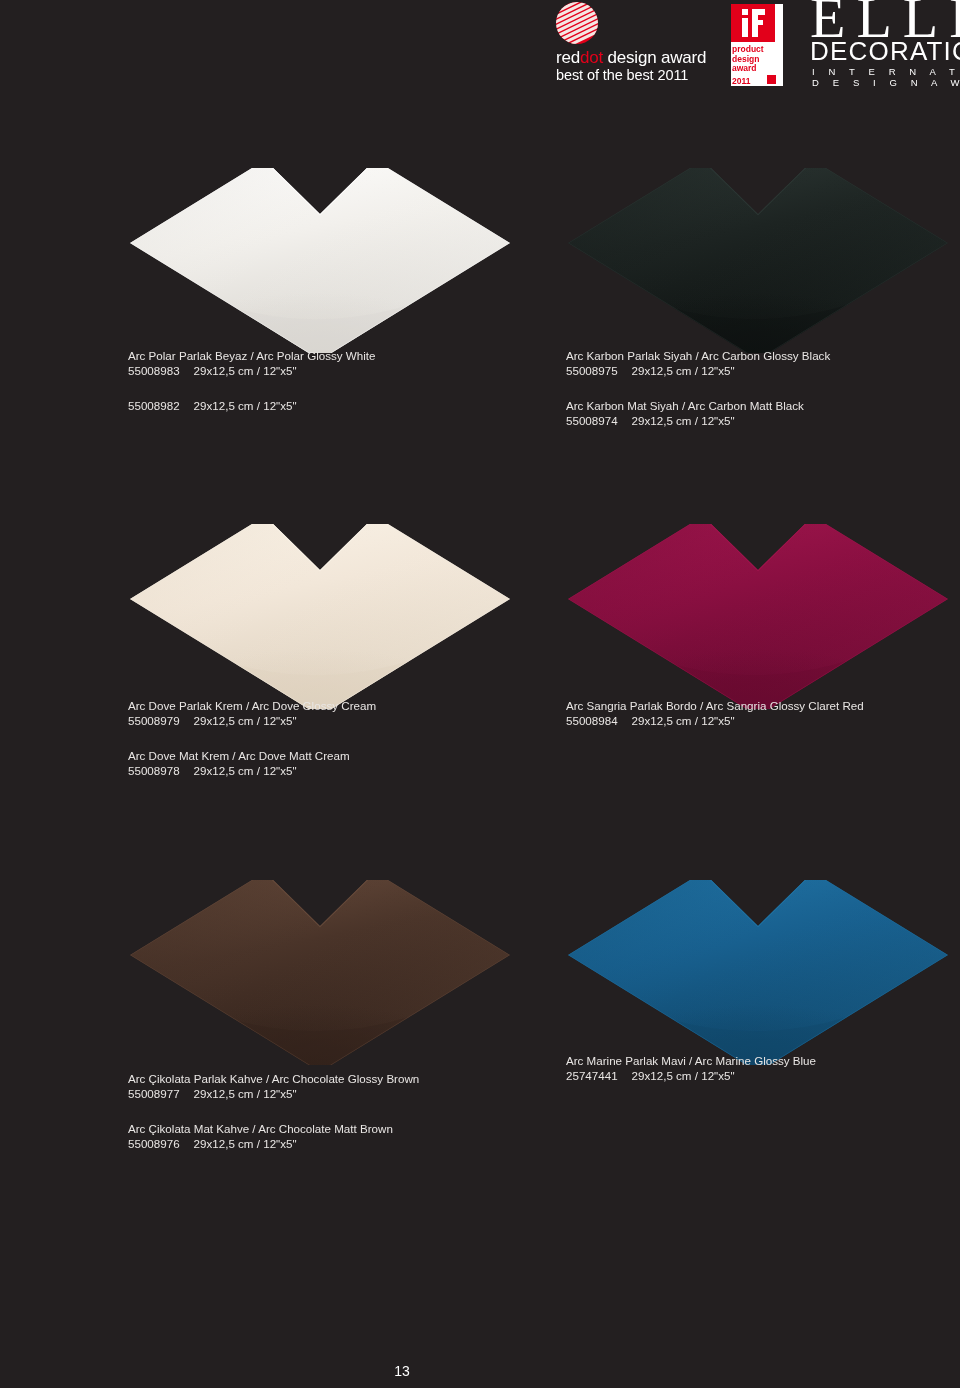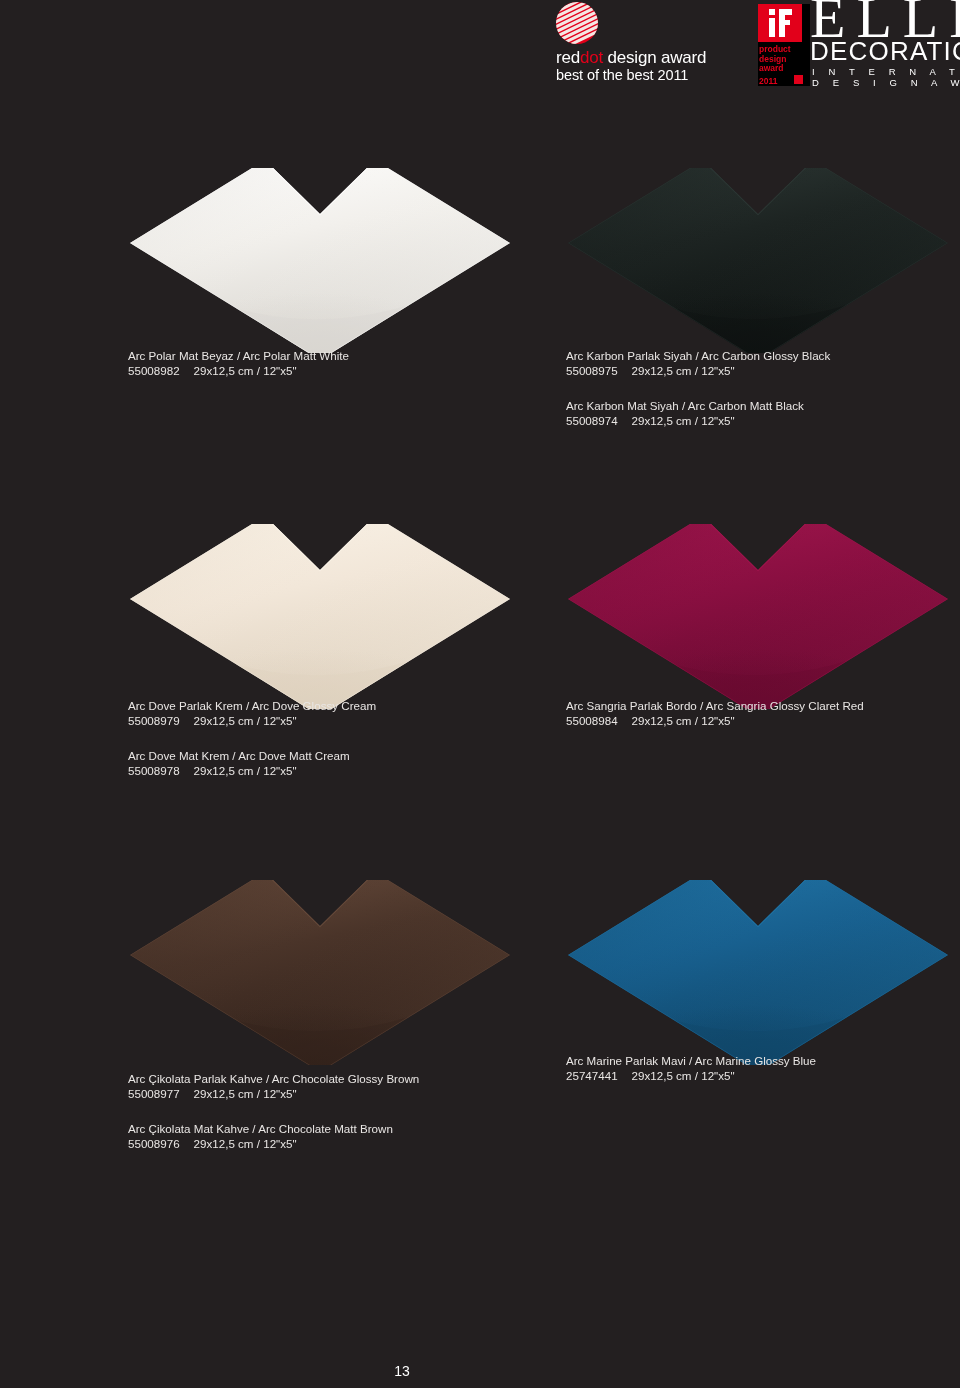--- a/index.html
+++ b/index.html
@@ -67,25 +67,25 @@
     top: 65px;
     font-size: 14.5px;
     white-space: nowrap;
     line-height: 17px;
     letter-spacing: -0.1px;
   }
 
   
   .if-logo {
     position: absolute;
-    left: 758px;
+    left: 731px;
     top: 4px;
     width: 52px;
     height: 82px;
-    background: #000000;
+    background: #ffffff;
   }
   .if-red-box {
     position: absolute;
     left: 0; top: 0;
     width: 44px;
     height: 38px;
     background: #e2001a;
   }
   .if-mark {
     position: absolute;
@@ -312,21 +312,24 @@
       <rect x="0" y="0" width="400" height="185" fill="url(#g2_polar)"></rect>
       <ellipse cx="200" cy="150" rx="150" ry="55" fill="url(#g3_polar)"></ellipse>
       <path d="M 60 120 Q 200 185 345 115 L 345 200 L 60 200 Z" fill="#d8d5cf" opacity="0.30"></path>
       <path d="M 145 -8 L 200 46 L 255 -8" fill="none" stroke="#ffffff" stroke-opacity="0.65" stroke-width="2"></path>
       <polygon points="10,75 145,-8 200,46 255,-8 390,75 200,192" fill="none" stroke="#ffffff" stroke-opacity="0.45" stroke-width="1.4"></polygon>
     </g>
   </svg>
     </div>
     <div class="caption-block" style="left: 128px; top: 348px;">
       <div class="caption-group">
-        <div class="cap-title">Arc Polar Mat Beyaz / Arc Polar Matt White</div>
+        <div class="cap-title">Arc Polar Parlak Beyaz / Arc Polar Glossy White</div>
+        <div class="cap-code"><span class="code-num">55008983</span><span>29x12,5 cm / 12"x5"</span></div>
+      </div>
+      <div class="caption-group">
         <div class="cap-code"><span class="code-num">55008982</span><span>29x12,5 cm / 12"x5"</span></div>
       </div>
     </div>
     <div class="tile-img" style="left: 558px; top: 168px;">
   <svg class="tile-svg" viewBox="0 0 400 185" preserveAspectRatio="none">
     <defs>
       <linearGradient id="g_karbon" x1="0" y1="0" x2="0.35" y2="1">
         <stop offset="0%" stop-color="#2f3a37"></stop>
         <stop offset="45%" stop-color="#1d2422"></stop>
         <stop offset="100%" stop-color="#0d1110"></stop>

